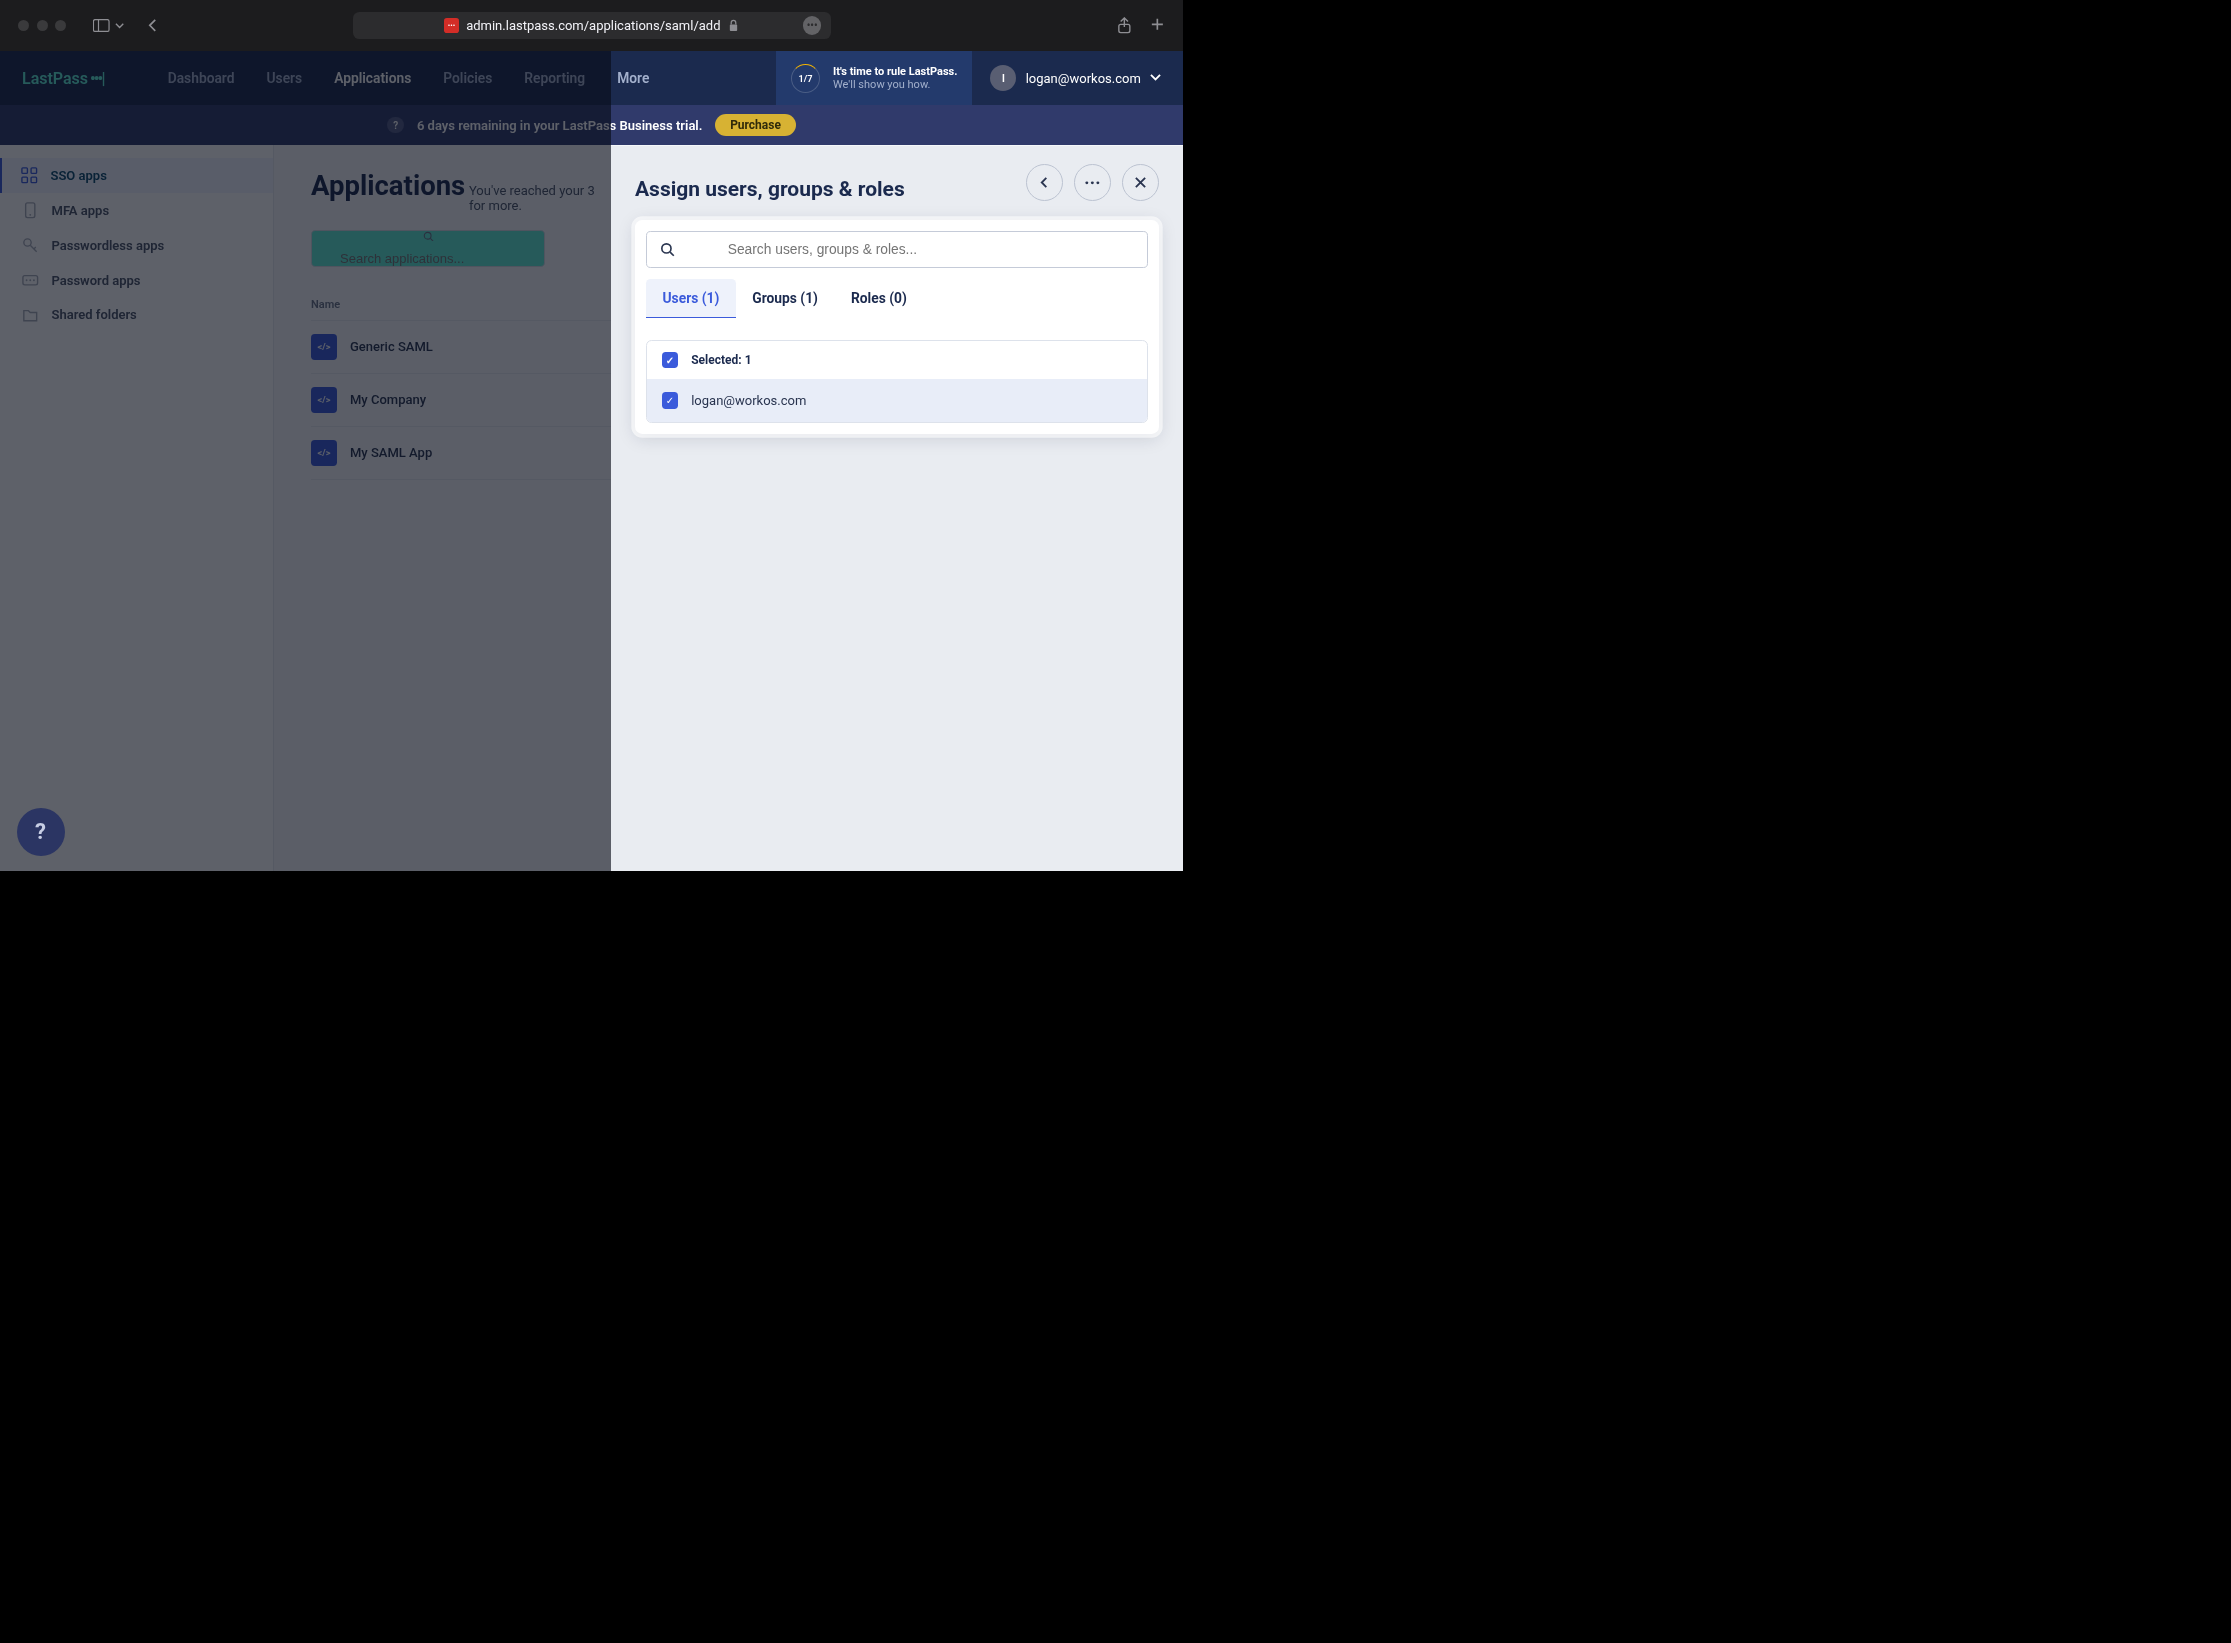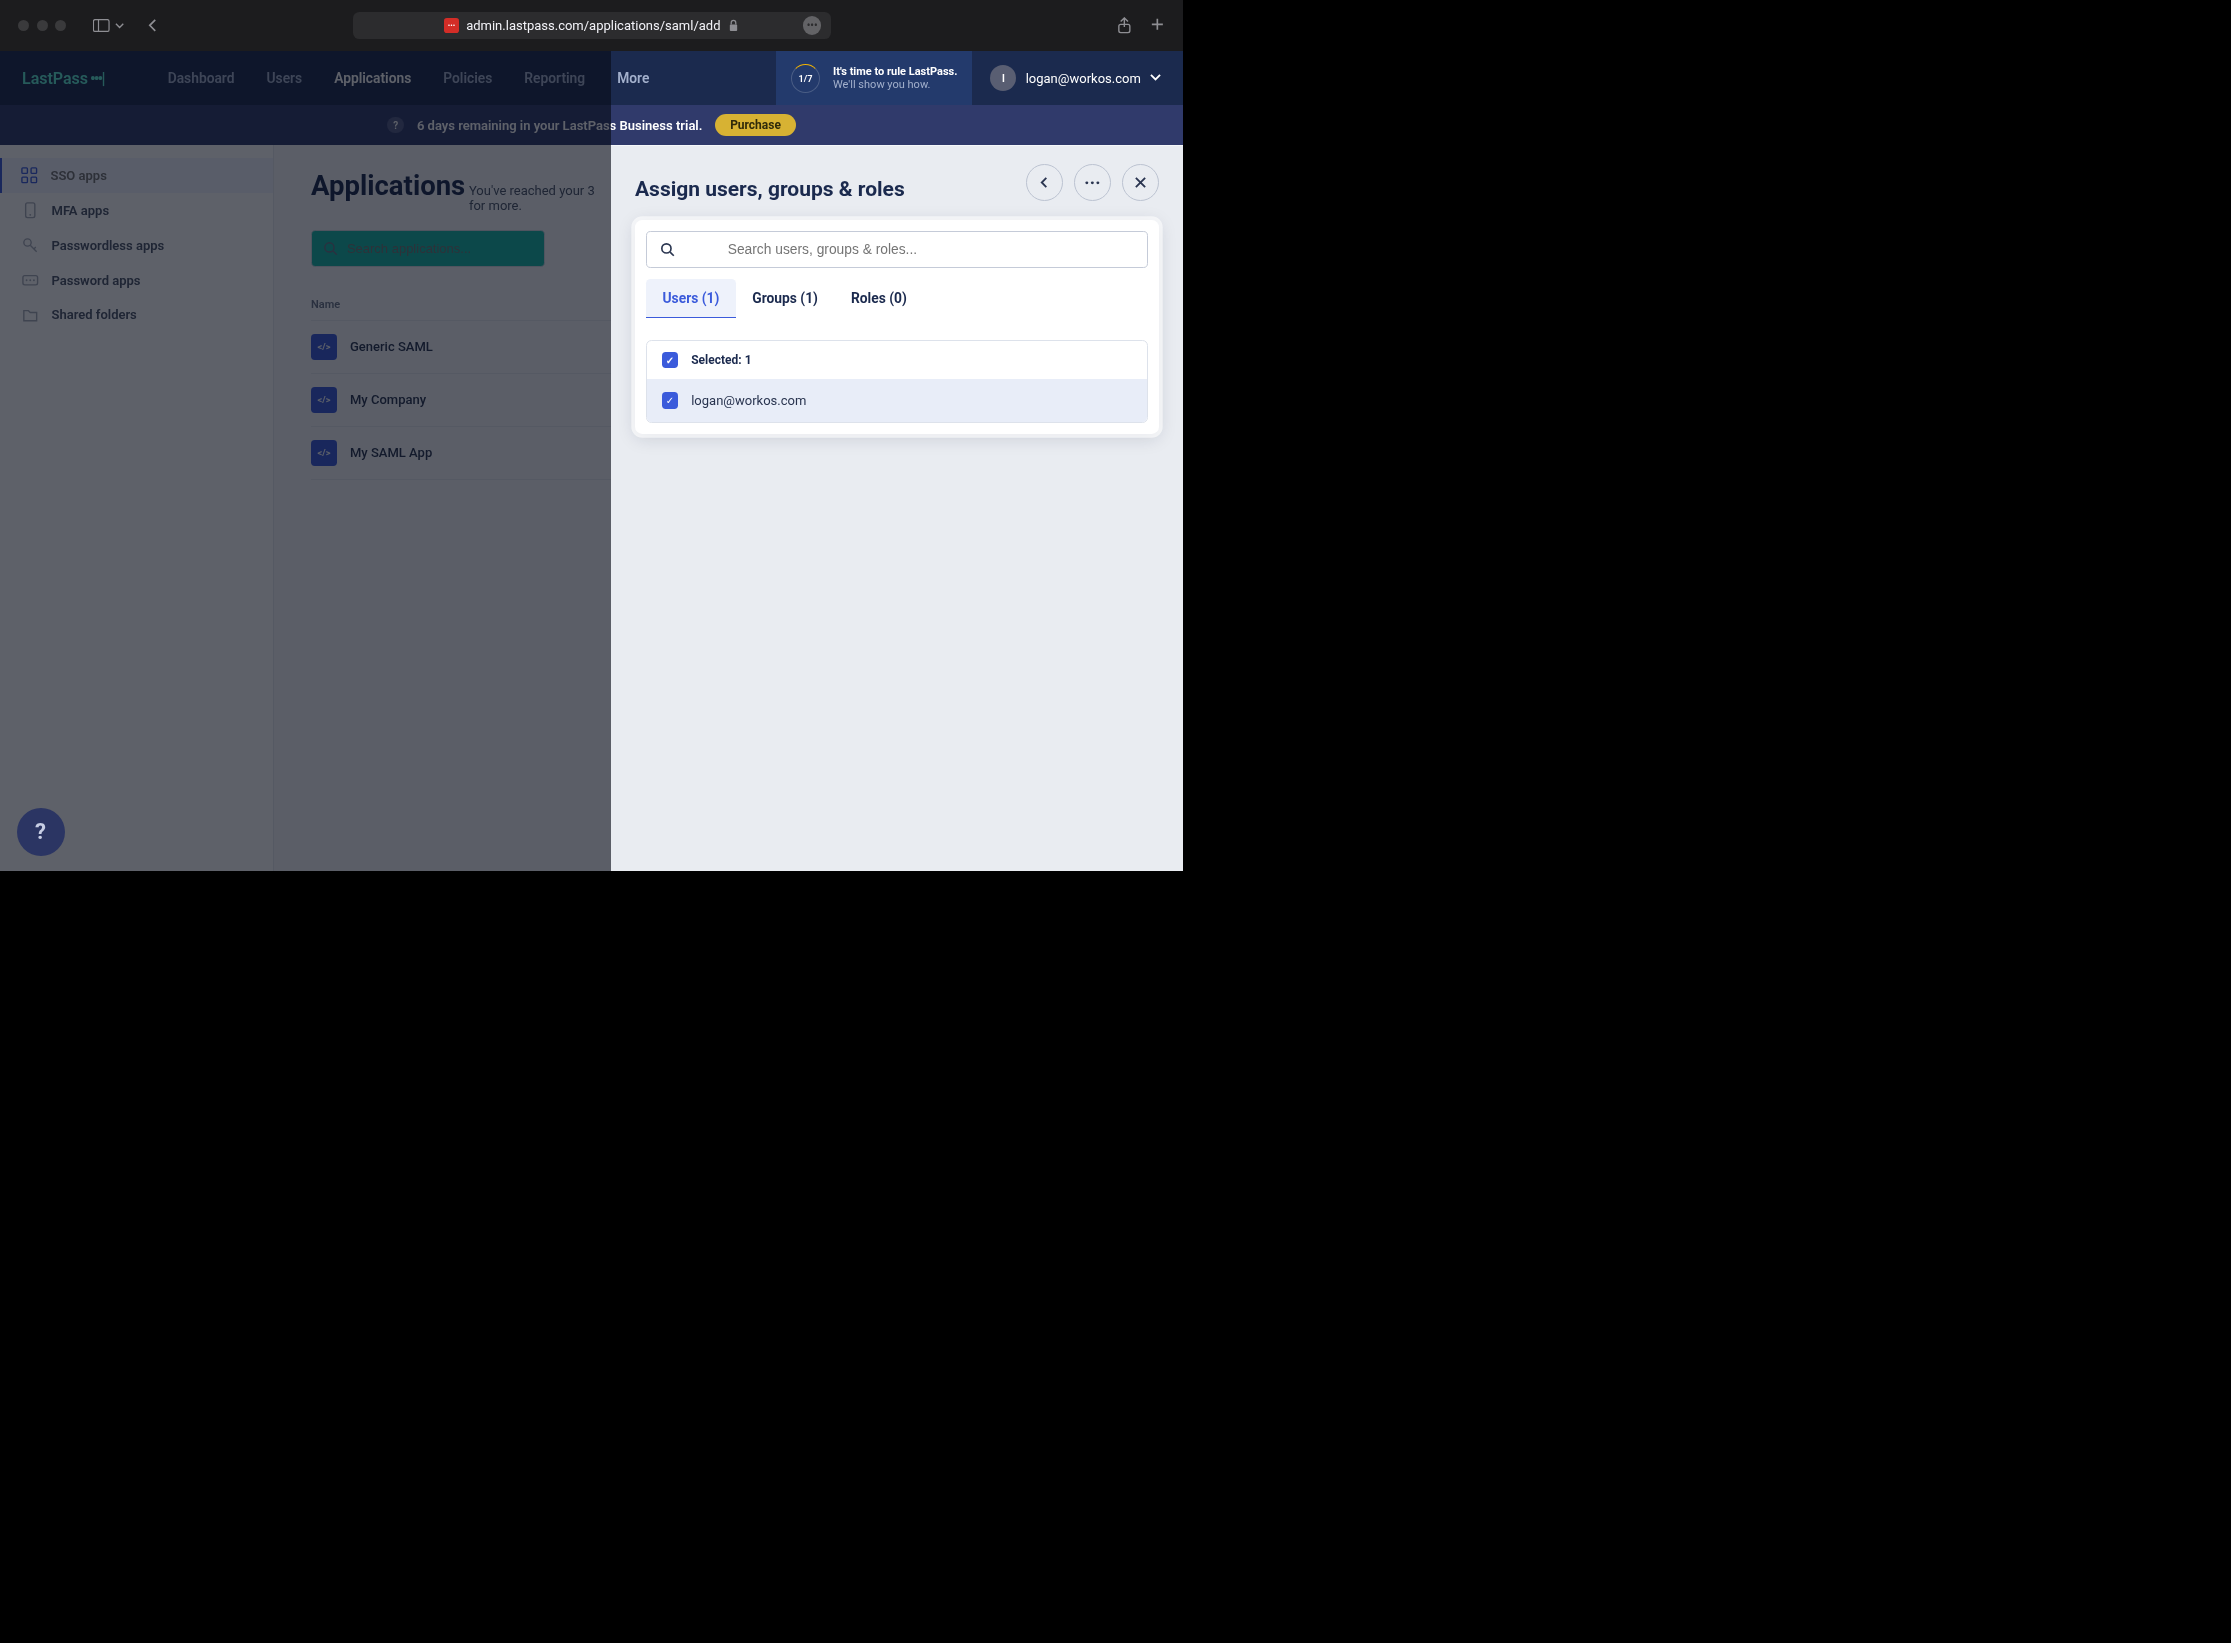--- a/index.html
+++ b/index.html
@@ -91,30 +91,30 @@
 }
 .banner .q-icon { width:16.5px; height:16.5px; border-radius:50%; background:#535c86; display:flex; align-items:center; justify-content:center; font-size:10px;}
 .purchase-btn { background: #d7b233; color: #2f2a0a; padding: 3.7px 14.7px; border-radius: 13px; font-size: 12px; font-weight: 700; }
 
 
 .main { display: flex; height: 726px; background: #f5f7fa; }
 
 
 .sidebar { width: 274px; background: #fff; border-right: 0.9px solid #e5e8ed; padding-top: 13px; }
 .sidebar-item { display: flex; align-items: center; padding: 9.2px 22px; gap: 13px; color: #4a5468; font-size: 13px; font-weight:600; cursor: pointer; }
-.sidebar-item.active { color: #737373; border-left: 2.8px solid #3b5bdb; background: #f0f4ff; padding-left:19px;}
+.sidebar-item.active { color: #0c4a6e; border-left: 2.8px solid #3b5bdb; background: #f0f4ff; padding-left:19px;}
 .sidebar-icon { width: 16.5px; height: 16.5px; opacity: 0.6; }
 .sidebar-item.active .sidebar-icon { opacity: 1; }
 
 
 .content { flex: 1; padding: 24px 37px; }
 .page-title-row { display: flex; align-items: baseline; }
 .page-title { font-size: 27.5px; font-weight: 700; color: #1b2a4e; }
 .page-subtitle { font-size: 13px; color: #4a5468; margin-left: 3.7px; }
-.app-search { margin-top: 16.5px; width: 234px; height: 37px; border: 0.9px solid #d3d9e3; border-radius: 4.6px; background: #14b8a6; display: flex; align-items: center; padding: 0 11px; gap: 9.2px; }
+.app-search { margin-top: 16.5px; width: 234px; height: 37px; border: 0.9px solid #d3d9e3; border-radius: 4.6px; background: #5eead4; display: flex; align-items: center; padding: 0 11px; gap: 9.2px; flex-direction: column; }
 .app-search input { border: none; outline: none; flex: 1; font-size: 13px; color: #4a5468; background: transparent; }
 .app-table { margin-top: 22px; }
 .table-head { padding: 9.2px 0; font-size: 11px; color: #6b7488; font-weight:600; border-bottom:0.9px solid #e5e8ed;}
 .table-row { display: flex; align-items: center; padding: 13px 0; gap: 13px; border-bottom: 0.9px solid #e5e8ed; }
 .app-icon-box { width: 26px; height: 26px; background: #3b5bdb; border-radius: 3.7px; display:flex; align-items:center; justify-content:center; color:#fff; font-size:9.2px; font-weight:bold;}
 .app-name-cell { font-size: 13px; color: #2a3550; font-weight:500;}
 
 
 .dim-overlay {
   position: absolute;

